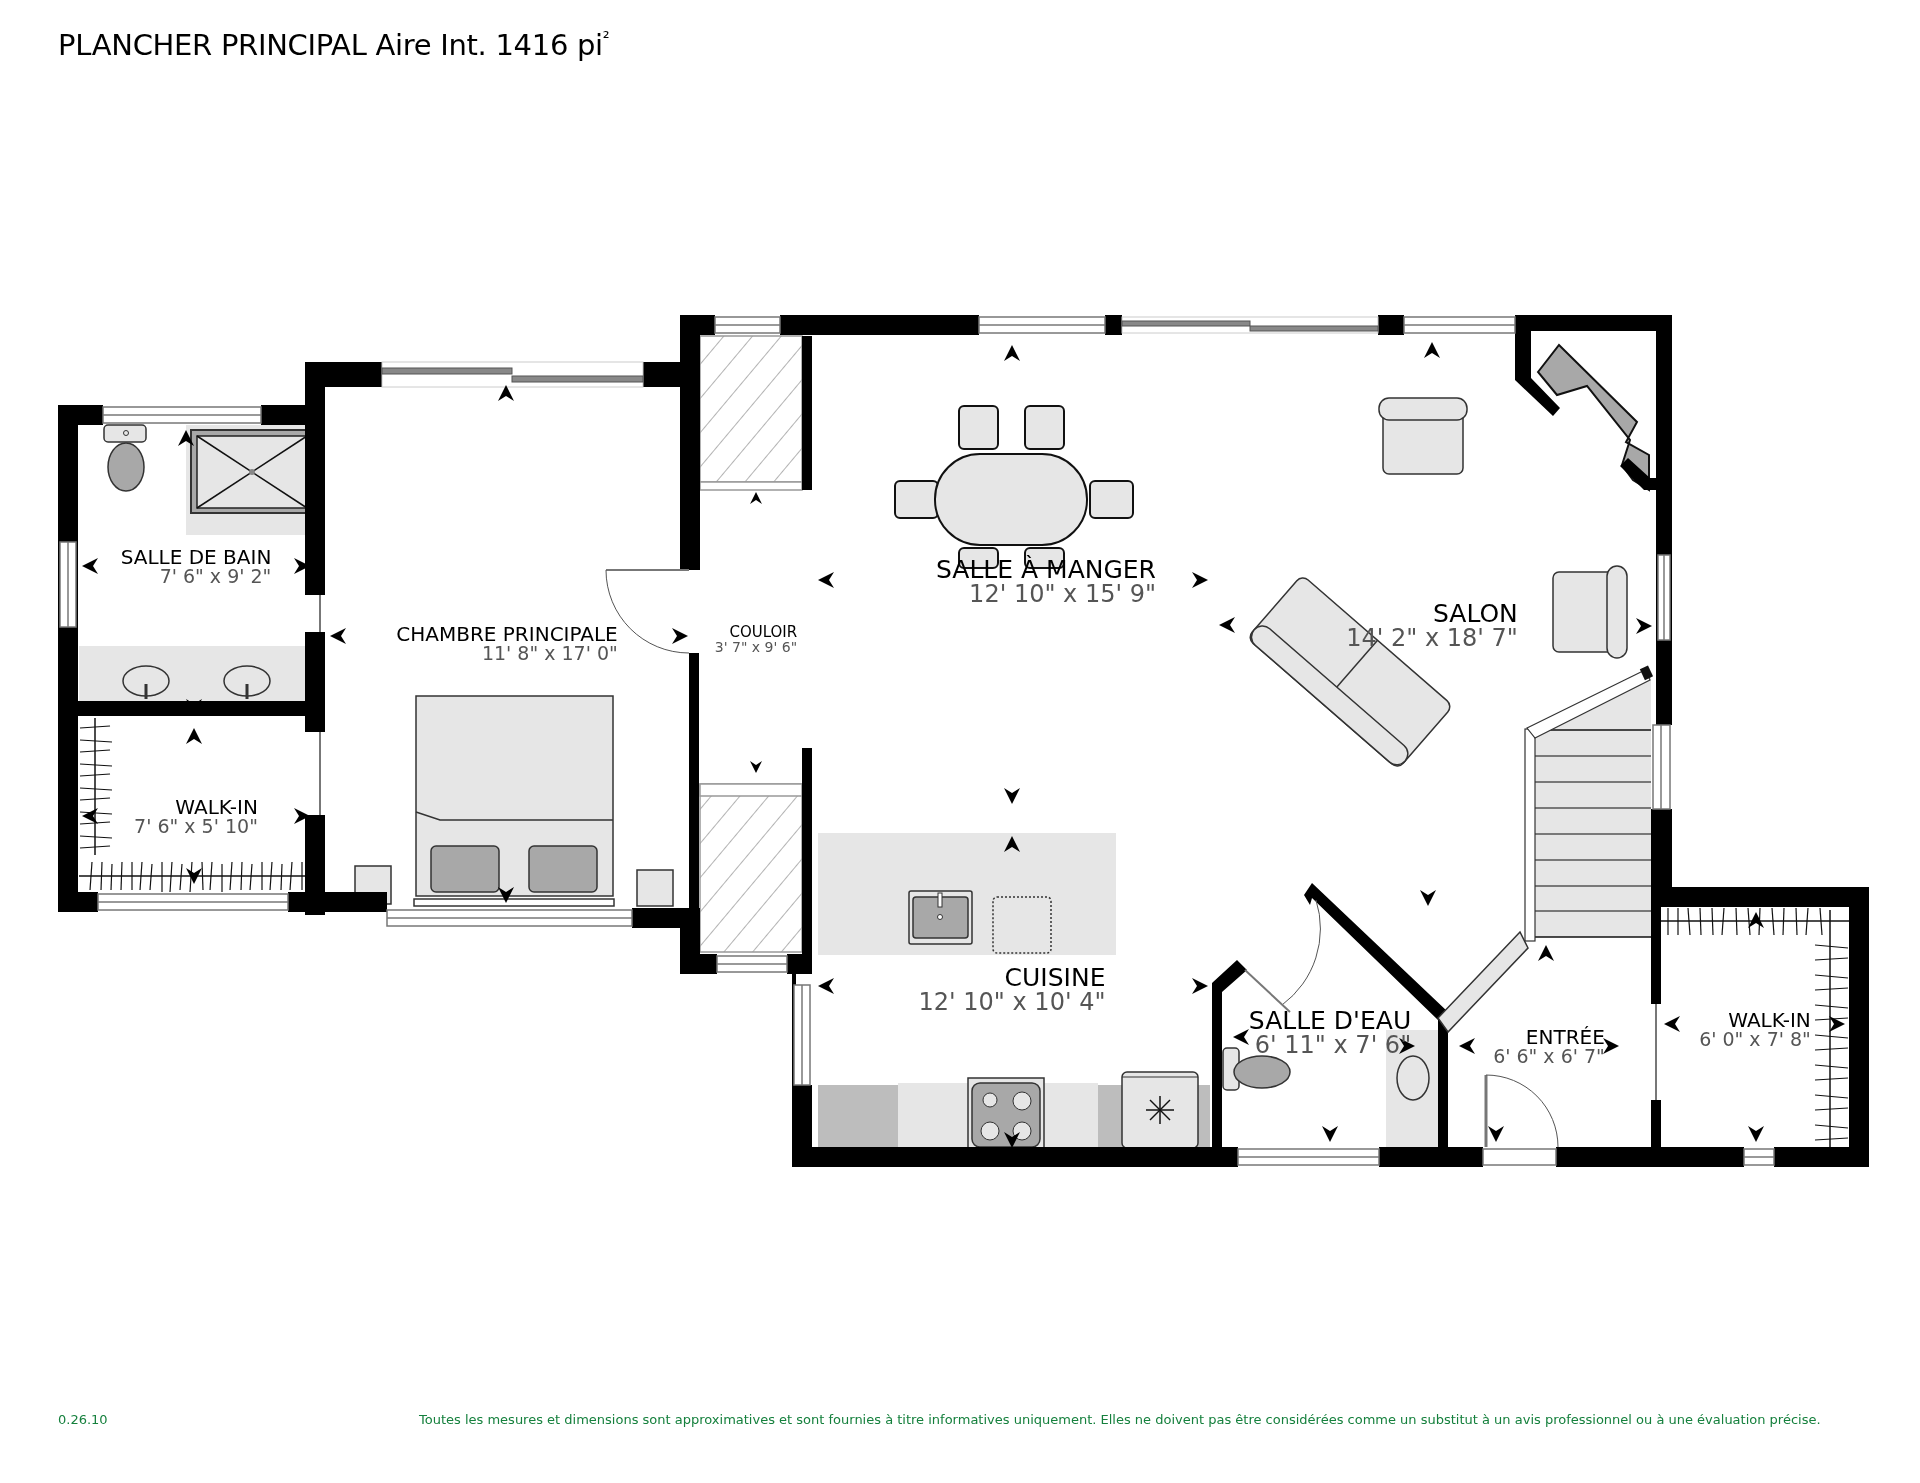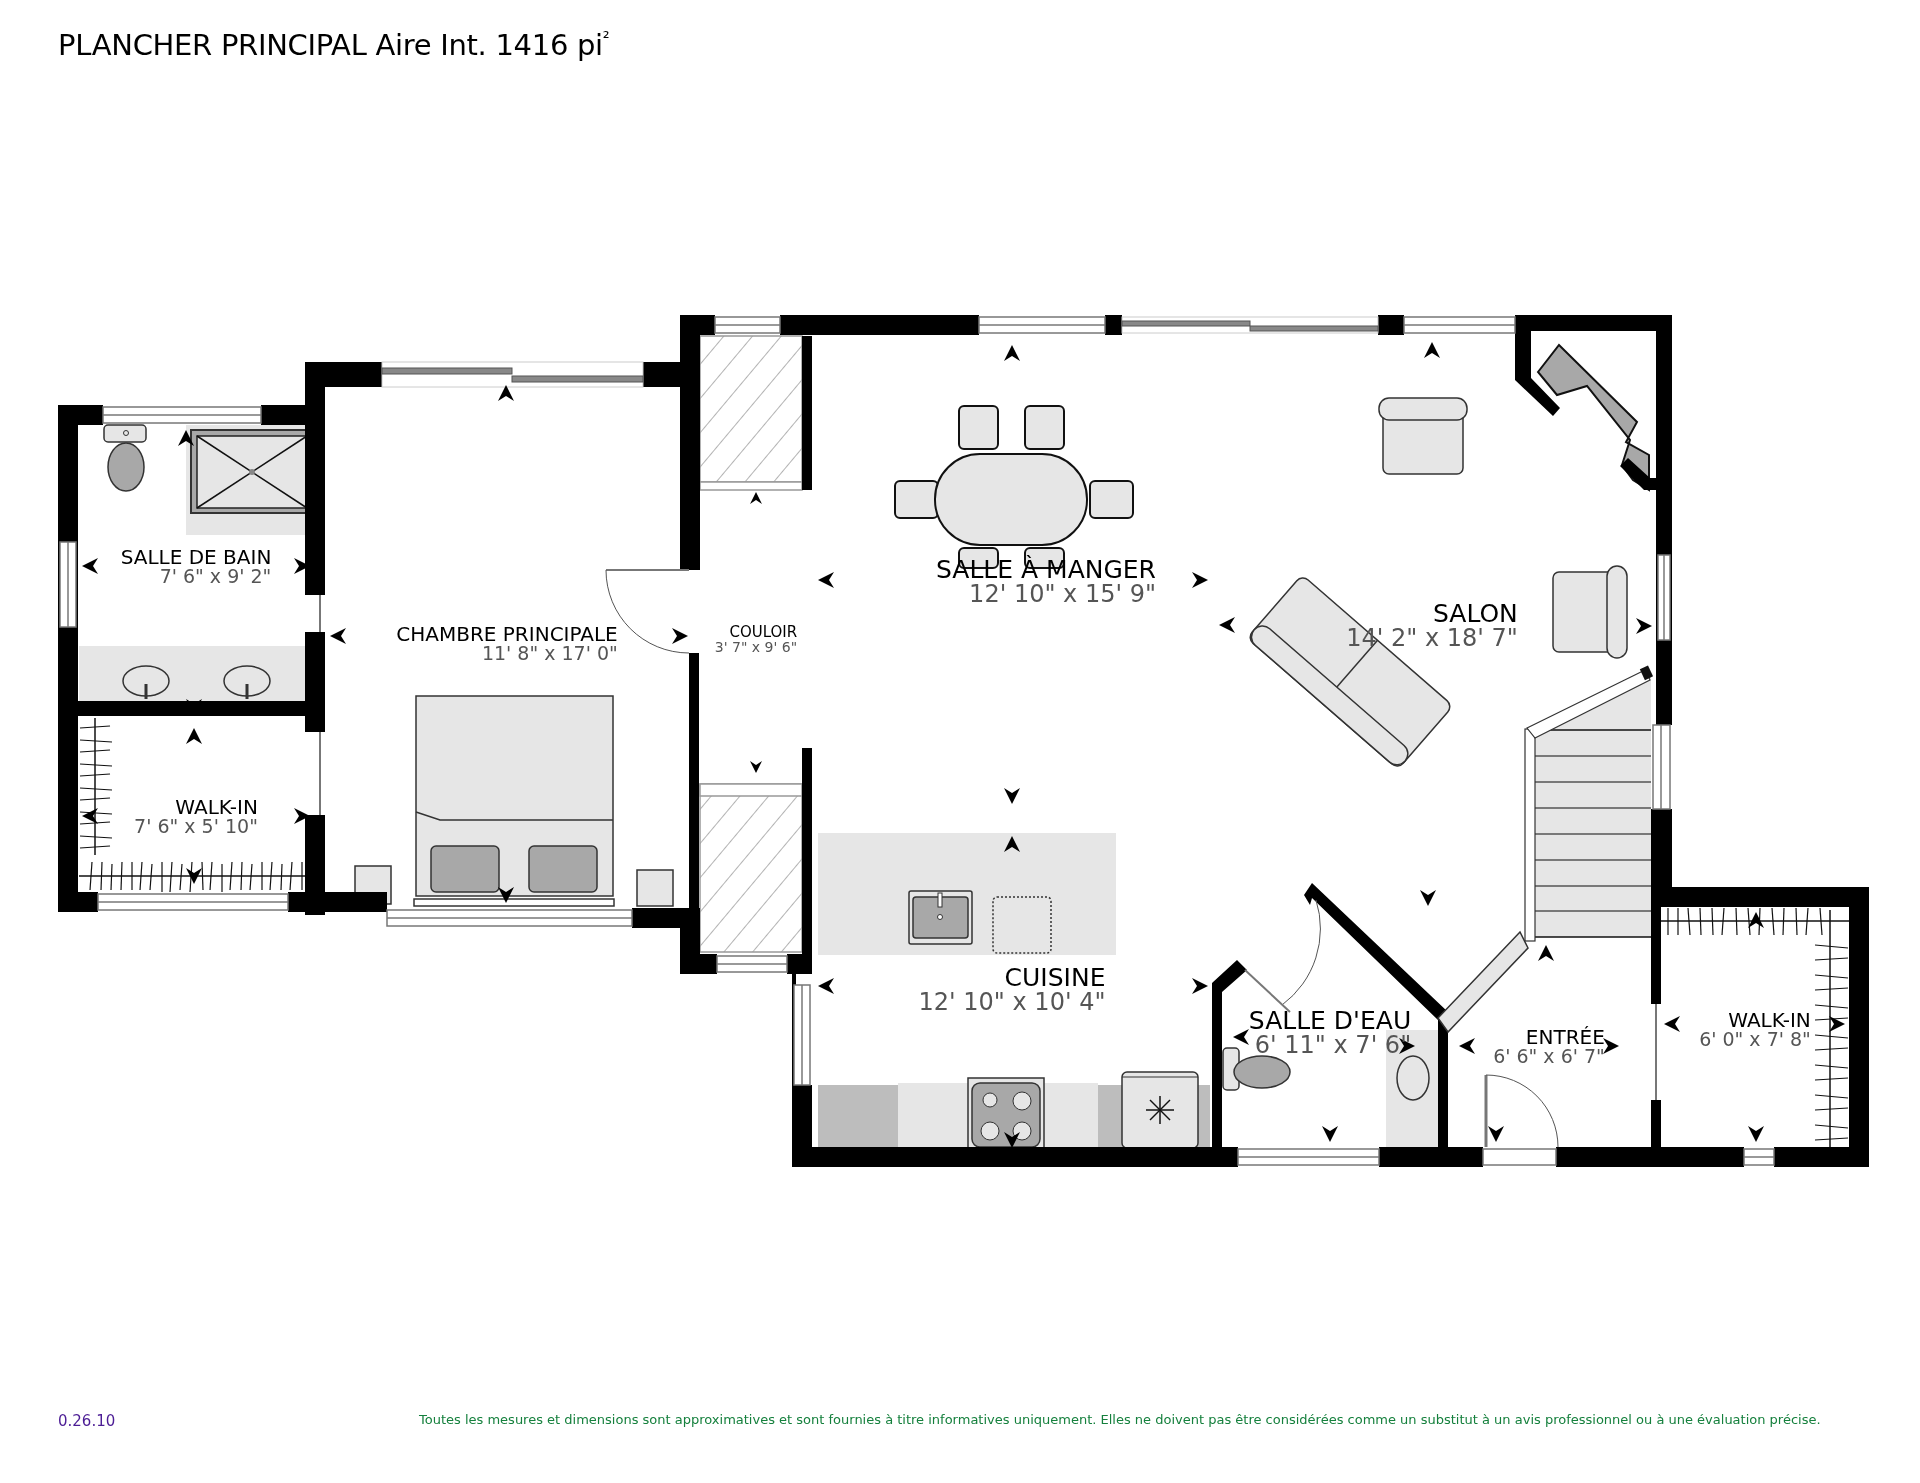--- a/index.html
+++ b/index.html
@@ -9,21 +9,21 @@
   #plan{position:absolute;left:0;top:0;}
   .room-label{position:absolute;transform:translateX(-50%);text-align:right;white-space:nowrap;line-height:1;}
   .room-name{display:block;color:#000;}
   .room-dim{display:block;color:#555;}
   .lg .room-name{font-size:25px;}
   .lg .room-dim{font-size:24px;}
   .sm .room-name{font-size:20px;}
   .sm .room-dim{font-size:19px;}
   .xs .room-name{font-size:15px;}
   .xs .room-dim{font-size:14px;}
-  .footer-version{position:absolute;left:58px;top:1412px;font-size:15px;color:#4c1d95;text-align:right;}
+  .footer-version{position:absolute;left:58px;top:1412px;font-size:13px;color:#15803d;text-align:right;}
   .footer-note{position:absolute;left:419px;top:1412px;font-size:13px;color:#15803d;white-space:nowrap;}
 </style>
 </head>
 <body>
 
 <div class="title">
   <span>PLANCHER PRINCIPAL</span>
   <span>Aire Int.</span>
   <span>1416 pi</span><sup>²</sup>
 </div>

